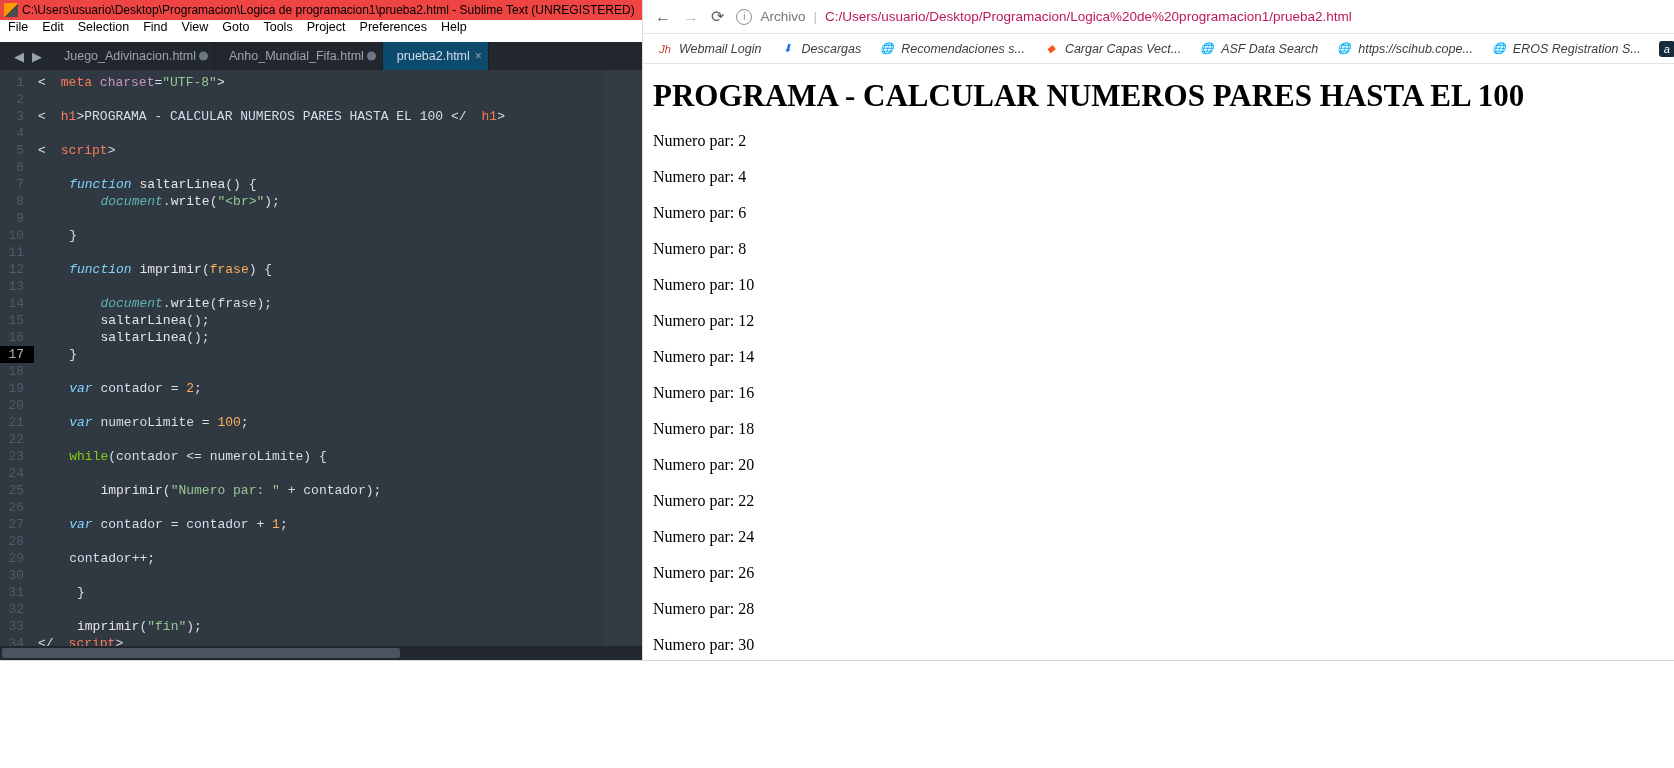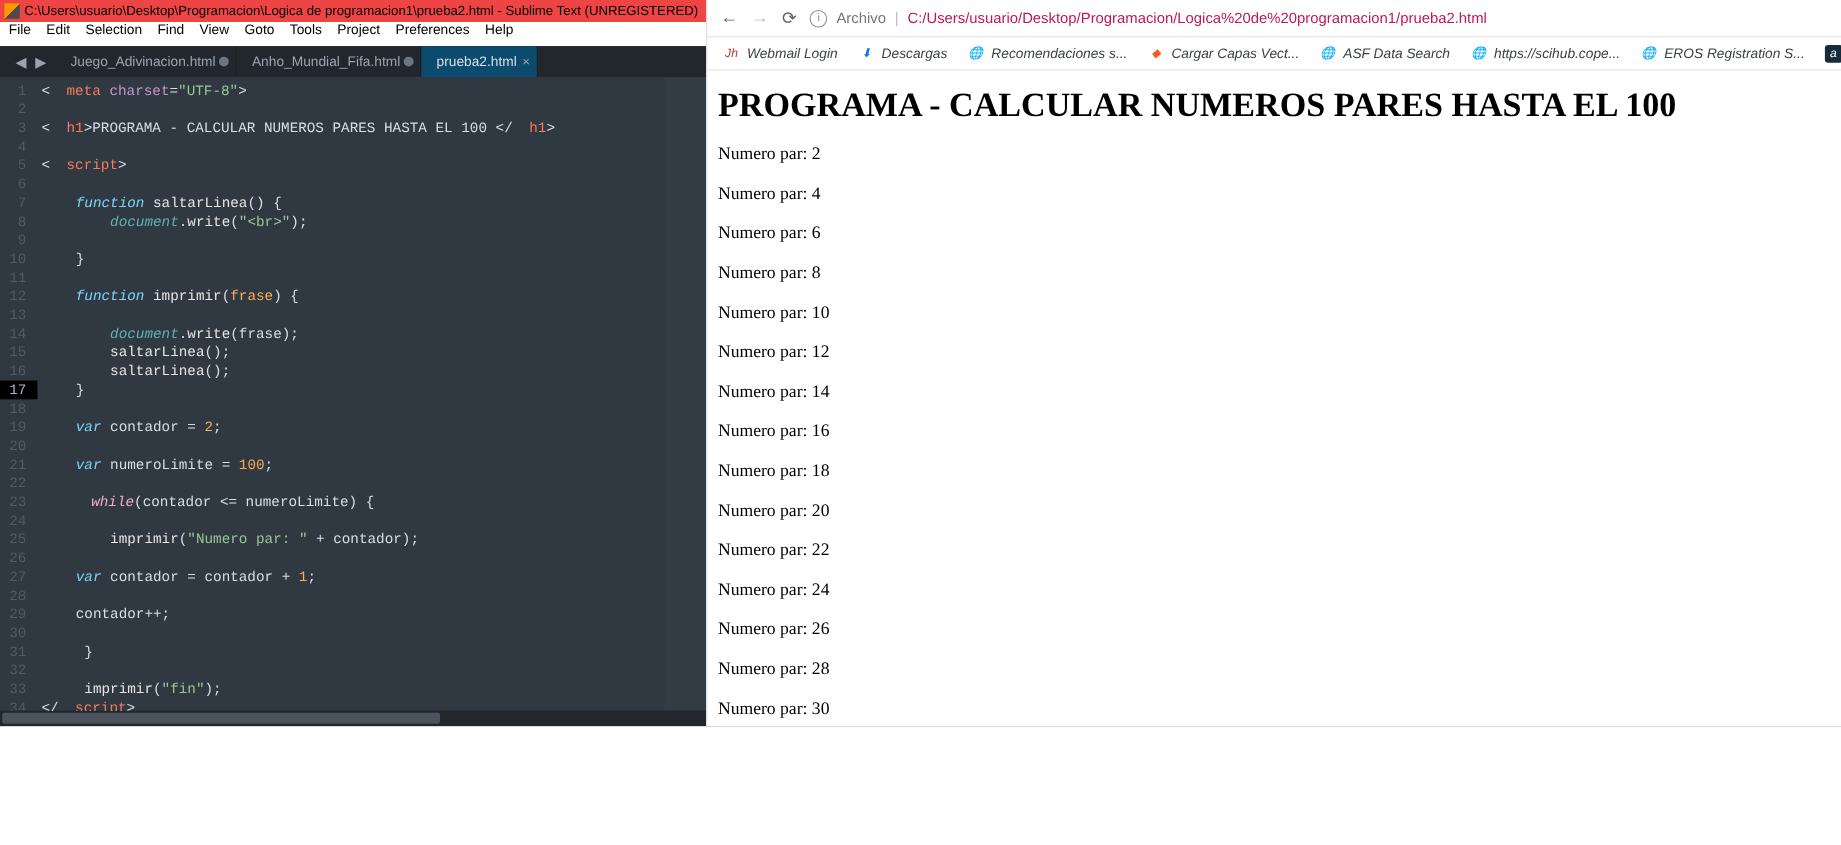--- a/index.html
+++ b/index.html
@@ -103,21 +103,21 @@
     flex:1;
     padding:4px 0 4px 4px;
     white-space:pre;
     overflow:auto;
   }
   
   .tagc  { color:#f97b58;padding-left:15px; }      
   .attr  { color:#c695c6; }      
   .str   { color:#99c794; }      
   .kw    { color:#7dd3fc; font-style:italic;}  
-  .kw2   { color:#f9a8d4; font-style:italic;margin-left:14px;}  
+  .kw2   { color:#84cc16; }  
   .fnname{ color:#e5e5e5; }
   .obj   { color:#5fb3b3; font-style:italic;}
   .param { color:#f9ae58; }
   .num   { color:#f9ae58; }
   .txt   { color:#d8dee9;}
   .pun   { color:#d8dee9;}
   .minimap{
     position:absolute;right:0;top:0;bottom:0;width:38px;
     background:rgba(255,255,255,0.015);
   }

